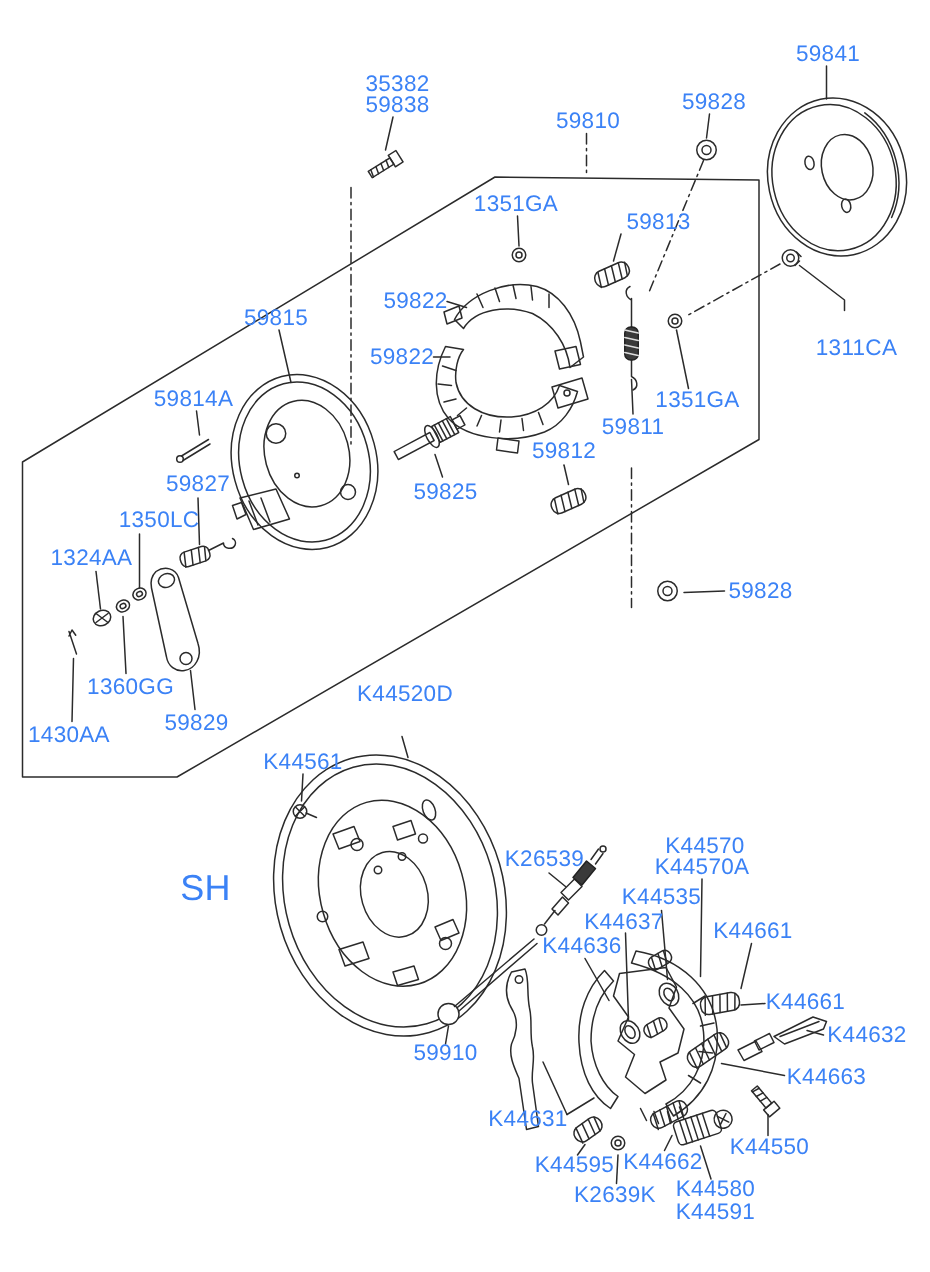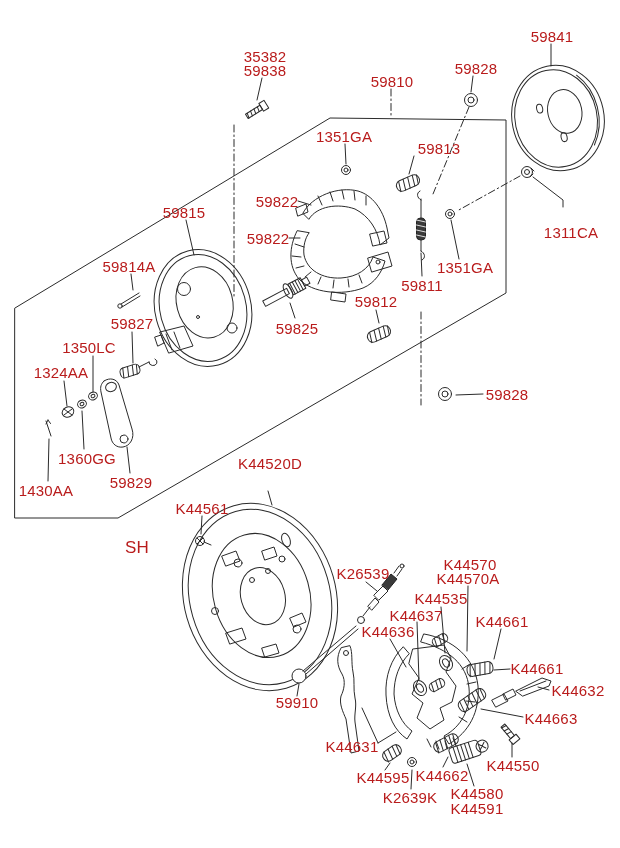--- a/index.html
+++ b/index.html
@@ -4,22 +4,22 @@
 <style>
   html,body{margin:0;padding:0;background:#ffffff;}
   .stage{position:relative;width:620px;height:848px;background:#ffffff;
          font-family:"Liberation Sans",sans-serif;overflow:hidden;}
   .stage svg{position:absolute;left:0;top:0;}
   svg *{stroke:#2b2b2b;fill:none;stroke-width:1;stroke-linecap:round;stroke-linejoin:round;}
   svg .dark{fill:#3a3a3a;stroke:#222;}
   svg .wfill{fill:#ffffff;}
   svg .dashdot{stroke-dasharray:7 3 1.5 3;}
   .lbl{position:absolute;transform:translate(-50%,-50%);font-size:15px;line-height:15px;
-       color:#b91c1c;white-space:nowrap;letter-spacing:.2px;}
-  .lbl.big{font-size:17px;line-height:20px;}
+       color:#3b82f6;white-space:nowrap;letter-spacing:.2px;}
+  .lbl.big{font-size:24px;line-height:20px;margin-top:45px;}
 </style>
 </head>
 <body>
 
 <div class="stage">
 
 <svg width="620" height="848" viewBox="0 0 620 848">
 
   <g>
     <path d="M15,308 L330,118 L506,120 L506,293 L118,518 L15,518 Z"></path>
@@ -297,21 +297,21 @@
 <div class="lbl" style="left:344px;top:136px">1351GA</div>
 <div class="lbl" style="left:439px;top:148px">59813</div>
 <div class="lbl" style="left:571px;top:232px">1311CA</div>
 <div class="lbl" style="left:277px;top:201px">59822</div>
 <div class="lbl" style="left:268px;top:238px">59822</div>
 <div class="lbl" style="left:465px;top:267px">1351GA</div>
 <div class="lbl" style="left:422px;top:285px">59811</div>
 <div class="lbl" style="left:184px;top:212px">59815</div>
 <div class="lbl" style="left:129px;top:266px">59814A</div>
 <div class="lbl" style="left:132px;top:323px">59827</div>
-<div class="lbl" style="left:89px;top:347px">1350LC</div>
+<div class="lbl" style="left:106px;top:347px">1350LC</div>
 <div class="lbl" style="left:61px;top:372px">1324AA</div>
 <div class="lbl" style="left:87px;top:458px">1360GG</div>
 <div class="lbl" style="left:46px;top:490px">1430AA</div>
 <div class="lbl" style="left:131px;top:482px">59829</div>
 <div class="lbl" style="left:297px;top:328px">59825</div>
 <div class="lbl" style="left:376px;top:301px">59812</div>
 <div class="lbl" style="left:507px;top:394px">59828</div>
 <div class="lbl big" style="left:137px;top:548px">SH</div>
 <div class="lbl" style="left:202px;top:508px">K44561</div>
 <div class="lbl" style="left:270px;top:463px">K44520D</div>

